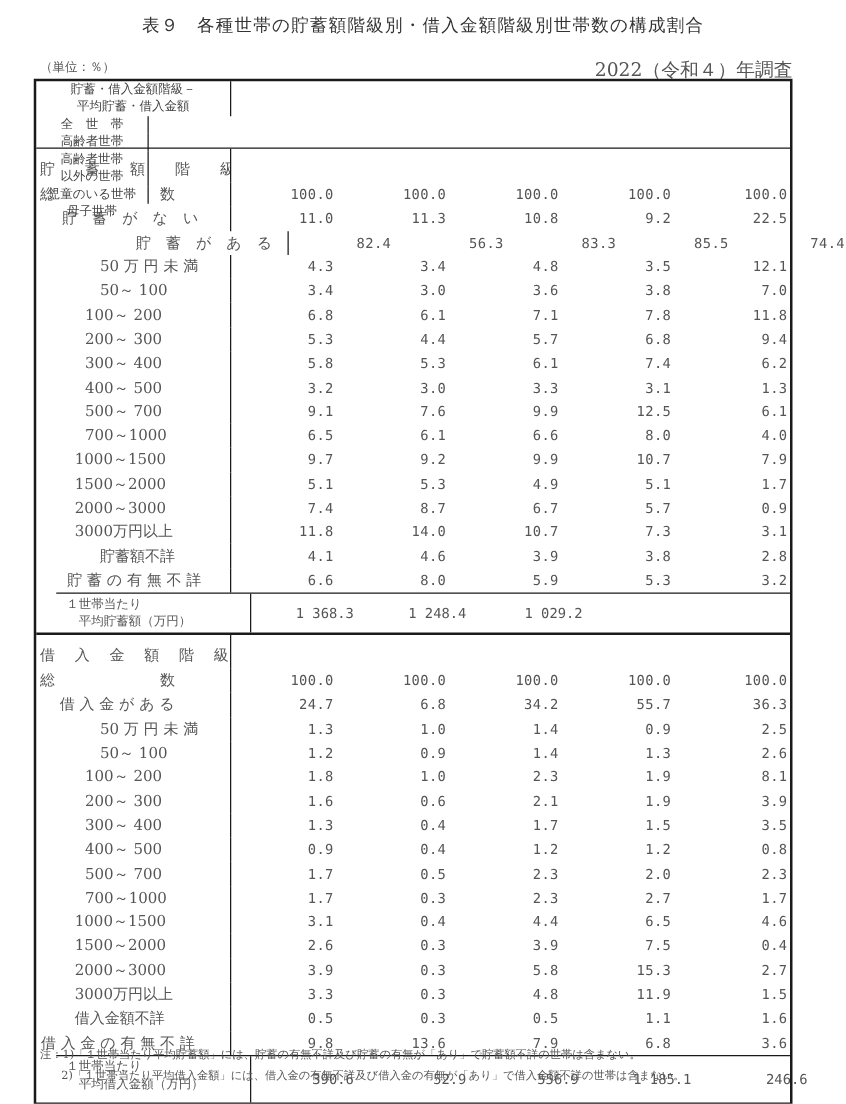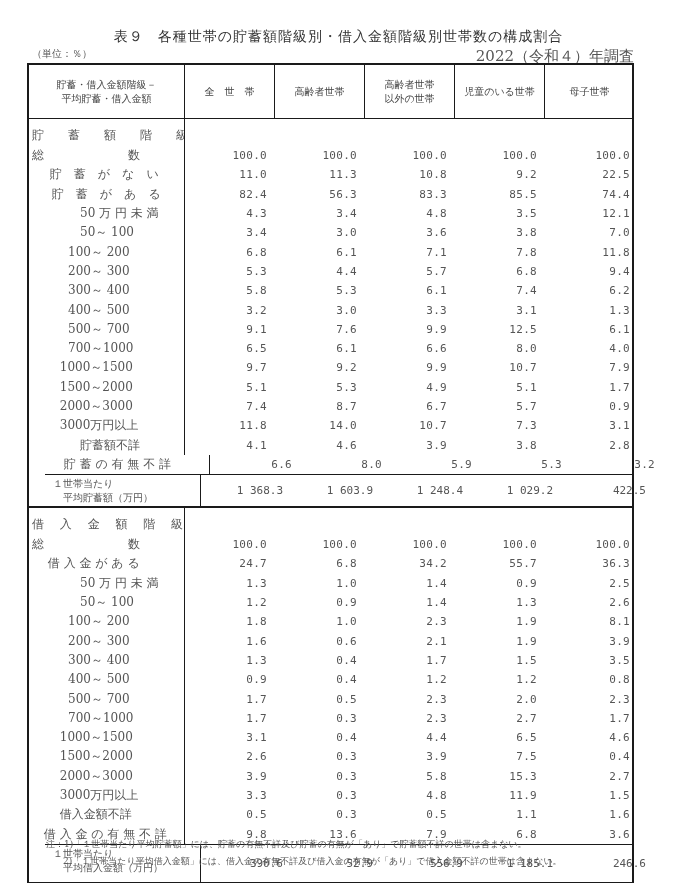--- a/index.html
+++ b/index.html
@@ -2,32 +2,32 @@
 <html><head>
 <meta charset="utf-8">
 <style>
   html, body { margin: 0; padding: 0; background: #ffffff; }
   body {
     width: 677px; height: 883px; position: relative; overflow: hidden;
     font-family: "DejaVu Serif", "Liberation Serif", serif;
     color: #3a3a3a;
   }
   .title {
-    position: absolute; left: 0; top: 28px; width: 677px; text-align: center;
+    position: absolute; left: 0; top: 12px; width: 677px; text-align: center;
     font-size: 14px; color: #333; letter-spacing: 1px;
   }
   .title .tno { margin-right: 14px; }
   .unit { position: absolute; left: 32px; top: 47px; font-size: 10px; color: #555; }
   .survey { position: absolute; right: 43px; top: 47px; font-size: 15px; color: #555; }
 
   .tbl {
     position: absolute; left: 27px; top: 63px; width: 607px;
     border: 2px solid #1a1a1a; box-sizing: border-box;
   }
-  .hdr { display: flex; height: 53px; border-bottom: 1.5px solid #1a1a1a; }
+  .hdr { display: flex; height: 53px; border-bottom: 1.5px solid #1a1a1a; flex-direction: column; }
   .hdr > div {
     display: flex; align-items: center; justify-content: center; text-align: center;
     font-size: 10px; line-height: 14px; color: #444; box-sizing: border-box;
     border-right: 1.2px solid #1a1a1a;
   }
   .hdr > div:last-child { border-right: none; }
   .c0 { width: 156px; flex: none; }
   .cN { width: 90px; flex: none; }
   .c5 { width: 89px; flex: none; }
 
@@ -53,21 +53,21 @@
     width: 156px; flex: none; box-sizing: border-box; border-right: 1.5px solid #1a1a1a;
     font-size: 10px; line-height: 14px; color: #555; padding: 2px 0 2px 8px; white-space: pre;
   }
   .avg .v {
     width: 90px; flex: none; text-align: right; box-sizing: border-box; padding-right: 8px;
     font-family: "DejaVu Sans Mono", "Liberation Mono", monospace; font-size: 11px; color: #555;
     display: flex; align-items: center; justify-content: flex-end;
   }
   .avg .v:last-child { width: 89px; padding-right: 4px; }
 
-  .notes { position: absolute; left: 32px; top: 836px; font-size: 9px; color: #555; line-height: 17px; margin-left: 14px; }
+  .notes { position: absolute; left: 32px; top: 836px; font-size: 9px; color: #555; line-height: 17px; }
   .notes .n2 { padding-left: 17px; }
 </style>
 </head>
 <body>
 
 <div class="title">
   <span class="tno">表９</span><span>各種世帯の貯蓄額階級別・借入金額階級別世帯数の構成割合</span>
 </div>
 <div class="unit">（単位：％）</div>
 <div class="survey">2022（令和４）年調査</div>
@@ -115,21 +115,21 @@
       </div>
       <div class="row">
         <div class="lab" style="padding-left: 5px;">　 貯　蓄　が　な　い</div>
         <div class="v">11.0</div>
         <div class="v">11.3</div>
         <div class="v">10.8</div>
         <div class="v">9.2</div>
         <div class="v">22.5</div>
       </div>
       <div class="row">
-        <div class="lab" style="padding-left: 7px;">　 貯　蓄　が　あ　る</div>
+        <div class="lab" style="padding-left: 18px; margin-left: 46px;">　 貯　蓄　が　あ　る</div>
         <div class="v">82.4</div>
         <div class="v">56.3</div>
         <div class="v">83.3</div>
         <div class="v">85.5</div>
         <div class="v">74.4</div>
       </div>
       <div class="row">
         <div class="lab" style="padding-left: 3px;">　　　　50 万 円 未 満</div>
         <div class="v">4.3</div>
         <div class="v">3.4</div>
@@ -227,35 +227,33 @@
       </div>
       <div class="row">
         <div class="lab" style="padding-left: 15px;">　　　貯蓄額不詳</div>
         <div class="v">4.1</div>
         <div class="v">4.6</div>
         <div class="v">3.9</div>
         <div class="v">3.8</div>
         <div class="v">2.8</div>
       </div>
       <div class="row last">
-        <div class="lab" style="padding-left: 6px; margin-left: 25px;"> 貯 蓄 の 有 無 不 詳</div>
+        <div class="lab" style="padding-left: 21px;"> 貯 蓄 の 有 無 不 詳</div>
         <div class="v">6.6</div>
         <div class="v">8.0</div>
         <div class="v">5.9</div>
         <div class="v">5.3</div>
         <div class="v">3.2</div>
       </div>
       <div class="avg" style="height: 31px;">
         <div class="lab">１世帯当たり
 　平均貯蓄額（万円）</div>
         <div class="v">1 368.3</div>
-        <div class="v">1 603.9</div>
         <div class="v">1 248.4</div>
         <div class="v">1 029.2</div>
-        <div class="v">422.5</div>
       </div>
     </div>
   <div class="sec s2" id="sec-borrowing">
       <div class="row first">
         <div class="lab" style="padding-left: 3px;">借　 入　 金　 額　 階　 級</div>
         <div class="v"></div>
         <div class="v"></div>
         <div class="v"></div>
         <div class="v"></div>
         <div class="v"></div>
@@ -374,21 +372,21 @@
       </div>
       <div class="row">
         <div class="lab" style="padding-left: 3px;">　　 借入金額不詳</div>
         <div class="v">0.5</div>
         <div class="v">0.3</div>
         <div class="v">0.5</div>
         <div class="v">1.1</div>
         <div class="v">1.6</div>
       </div>
       <div class="row last">
-        <div class="lab" style="padding-left: 11px;"> 借 入 金 の 有 無 不 詳</div>
+        <div class="lab" style="padding-left: 0;"> 借 入 金 の 有 無 不 詳</div>
         <div class="v">9.8</div>
         <div class="v">13.6</div>
         <div class="v">7.9</div>
         <div class="v">6.8</div>
         <div class="v">3.6</div>
       </div>
       <div class="avg" style="height: 37px;">
         <div class="lab">１世帯当たり
 　平均借入金額（万円）</div>
         <div class="v">390.6</div>

